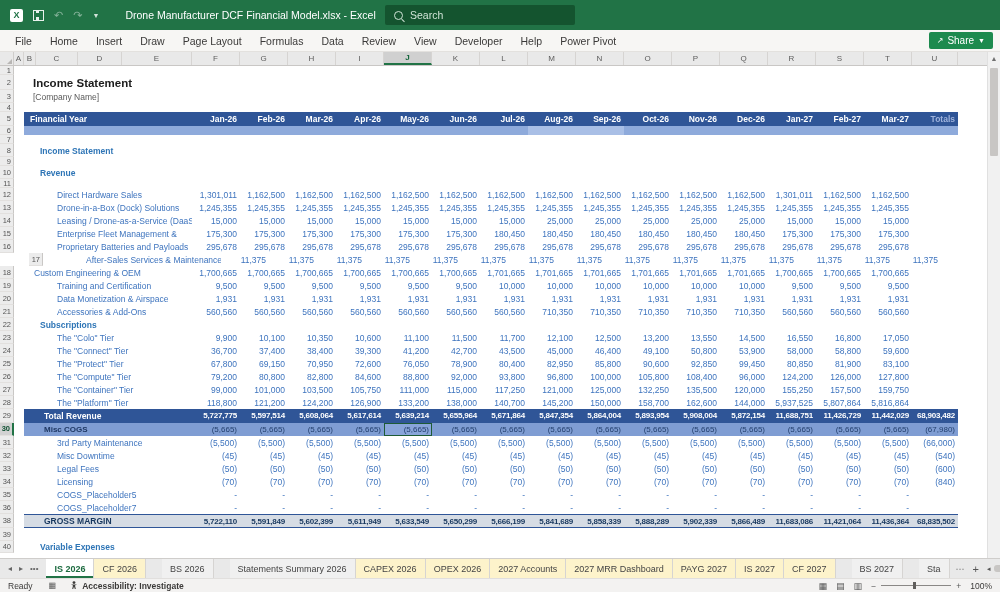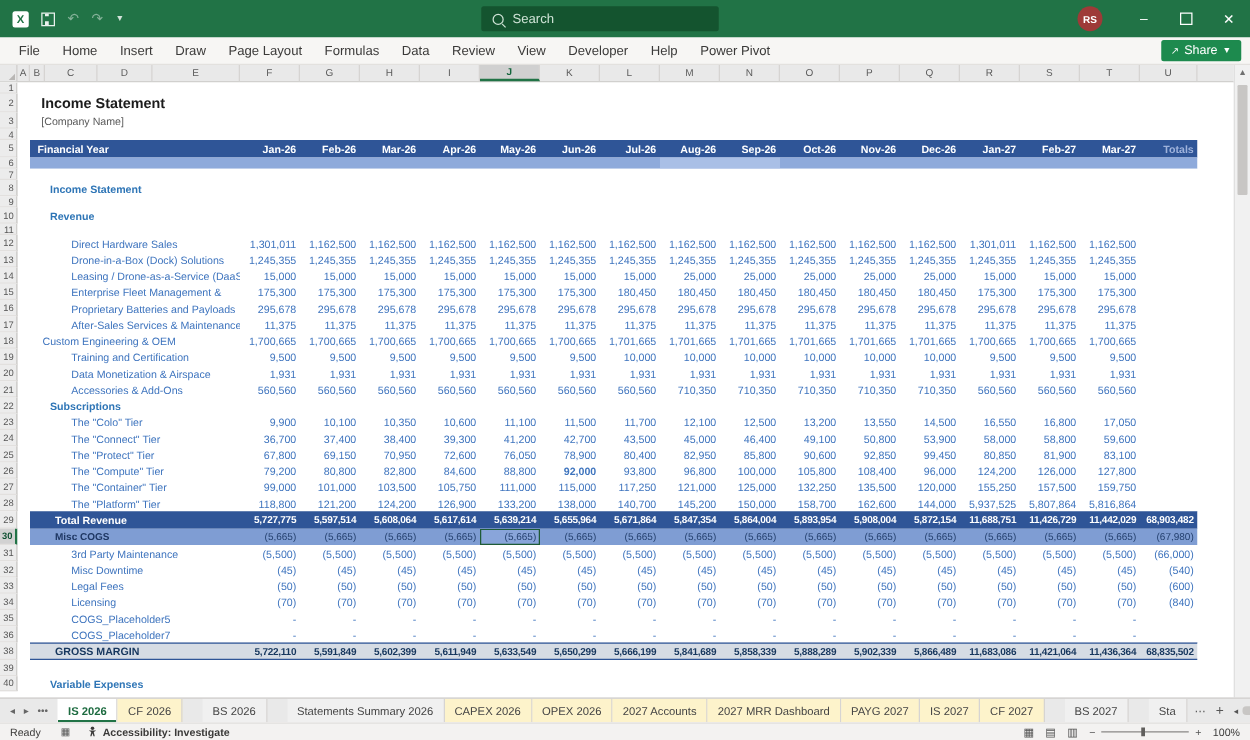--- a/index.html
+++ b/index.html
@@ -104,31 +104,24 @@
 <div id="app">
 
   <div class="titlebar">
     <div class="qat">
       <span class="appicon">X</span>
       <span class="i-save"></span>
       <span class="i-undo">↶</span>
       <span class="i-redo">↷</span>
       <span class="i-qat-dd">▼</span>
     </div>
+    <div class="doc-title">Drone Manufacturer DCF Financial Model.xlsx  -  Excel</div>
     <div class="search">
       <span class="i-mag"></span>
       <span>Search</span>
-    </div>
-    <div class="winctl">
-      <span class="avatar">RS</span>
-      <span class="wbtn">–</span>
-      <span class="wbtn">
-          <span class="maxbox"></span>
-        </span>
-      <span class="wbtn">✕</span>
     </div>
   </div>
 
   <div class="ribbon" id="ribbon">
       <div class="rtab">File</div>
       <div class="rtab">Home</div>
       <div class="rtab">Insert</div>
       <div class="rtab">Draw</div>
       <div class="rtab">Page Layout</div>
       <div class="rtab">Formulas</div>
@@ -357,21 +350,21 @@
         <div class="num" style="width: 48px;">295,678</div>
         <div class="num" style="width: 48px;">295,678</div>
         <div class="num" style="width: 48px;">295,678</div>
         <div class="num" style="width: 48px;">295,678</div>
         <div class="num" style="width: 48px;">295,678</div>
         <div class="num" style="width: 48px;">295,678</div>
         <div class="num" style="width: 48px;">295,678</div>
         <div class="totcell" style="width: 46px;"></div>
         <div class="fill"></div>
       </div>
-      <div class="row t-item" style="height: 13px;">
+      <div class="row t-item" style="height: 13px; padding-left: 29px;">
         <div class="gut">17</div>
         <div class="lab" style="width: 178px; padding-left: 43px;">After-Sales Services &amp; Maintenance</div>
         <div class="num" style="width: 48px;">11,375</div>
         <div class="num" style="width: 48px;">11,375</div>
         <div class="num" style="width: 48px;">11,375</div>
         <div class="num" style="width: 48px;">11,375</div>
         <div class="num" style="width: 48px;">11,375</div>
         <div class="num" style="width: 48px;">11,375</div>
         <div class="num" style="width: 48px;">11,375</div>
         <div class="num" style="width: 48px;">11,375</div>
@@ -538,21 +531,21 @@
         <div class="fill"></div>
       </div>
       <div class="row t-item" style="height: 13px;">
         <div class="gut">26</div>
         <div class="lab" style="width: 178px; padding-left: 43px;">The "Compute" Tier</div>
         <div class="num" style="width: 48px;">79,200</div>
         <div class="num" style="width: 48px;">80,800</div>
         <div class="num" style="width: 48px;">82,800</div>
         <div class="num" style="width: 48px;">84,600</div>
         <div class="num" style="width: 48px;">88,800</div>
-        <div class="num" style="width: 48px; font-weight: bold;">92,000</div>
+        <div class="num" style="width: 48px;">92,000</div>
         <div class="num" style="width: 48px;">93,800</div>
         <div class="num" style="width: 48px;">96,800</div>
         <div class="num" style="width: 48px;">100,000</div>
         <div class="num" style="width: 48px;">105,800</div>
         <div class="num" style="width: 48px;">108,400</div>
         <div class="num" style="width: 48px;">96,000</div>
         <div class="num" style="width: 48px;">124,200</div>
         <div class="num" style="width: 48px;">126,000</div>
         <div class="num" style="width: 48px;">127,800</div>
         <div class="totcell" style="width: 46px;"></div>

